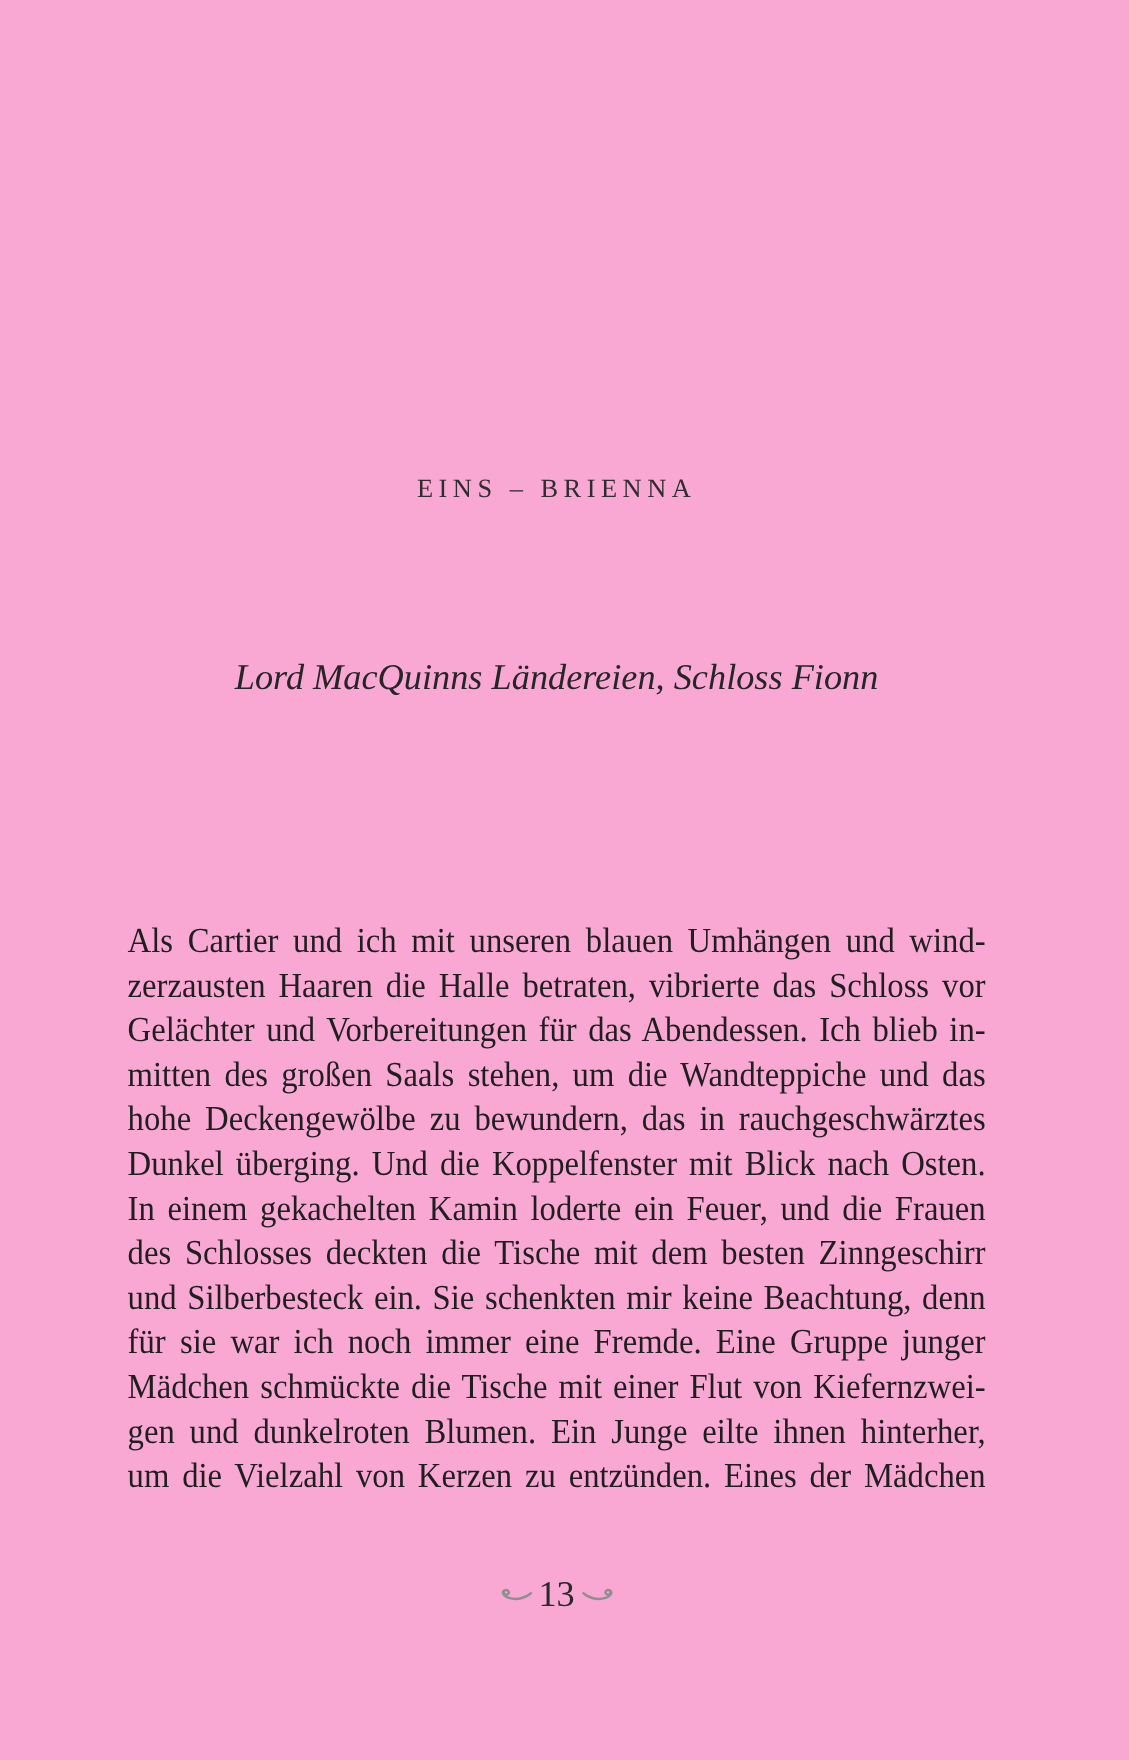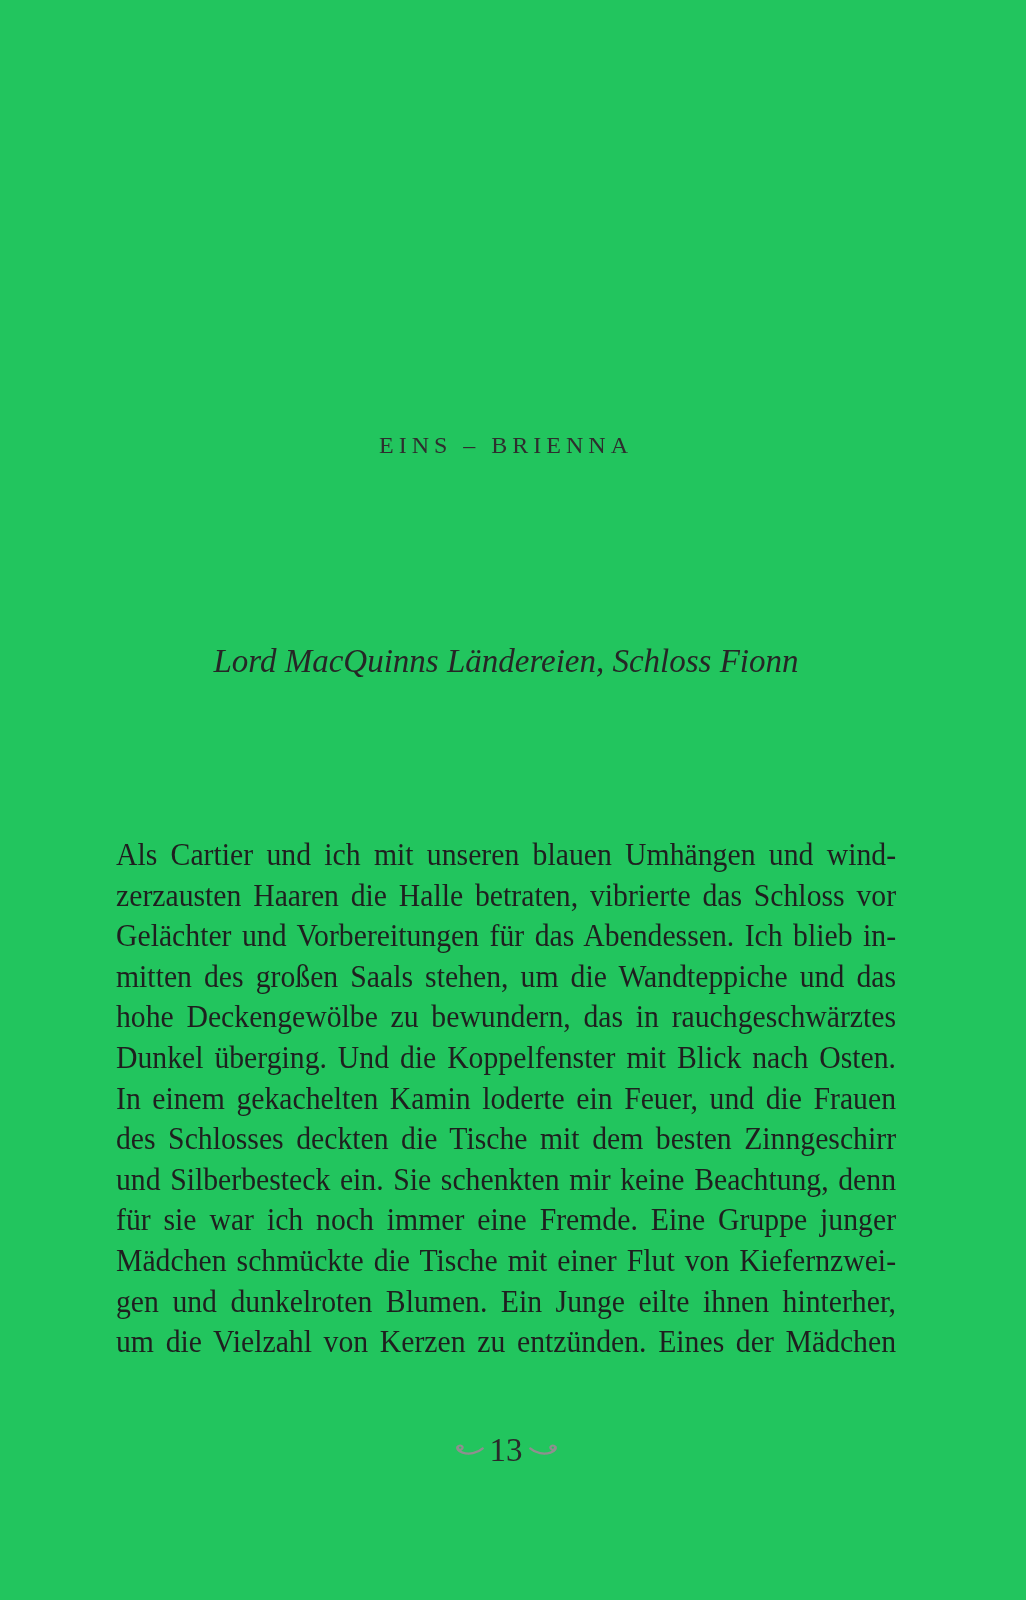--- a/index.html
+++ b/index.html
@@ -4,21 +4,21 @@
 <style>
   html, body {
     margin: 0;
     padding: 0;
     background: #ffffff;
   }
   .page {
     position: relative;
     width: 1026px;
     height: 1600px;
-    background: #22c55e;
+    background: #f9a8d4;
     overflow: hidden;
     font-family: "Liberation Serif", serif;
     color: #1f1f1f;
   }
   .centered-band {
     position: absolute;
     left: 116px;
     width: 780px;
     text-align: center;
   }
@@ -37,21 +37,21 @@
     display: inline-block;
     font-size: 72px;
     font-weight: bold;
     color: #151515;
     letter-spacing: 1px;
     transform: scaleX(0.72);
     transform-origin: center;
     white-space: nowrap;
   }
   .subtitle {
-    top: 641px;
+    top: 596px;
     font-style: italic;
     font-size: 33px;
     color: #262626;
     line-height: 40px;
   }
   .body-block {
     position: absolute;
     left: 116px;
     top: 834px;
     width: 840px;

